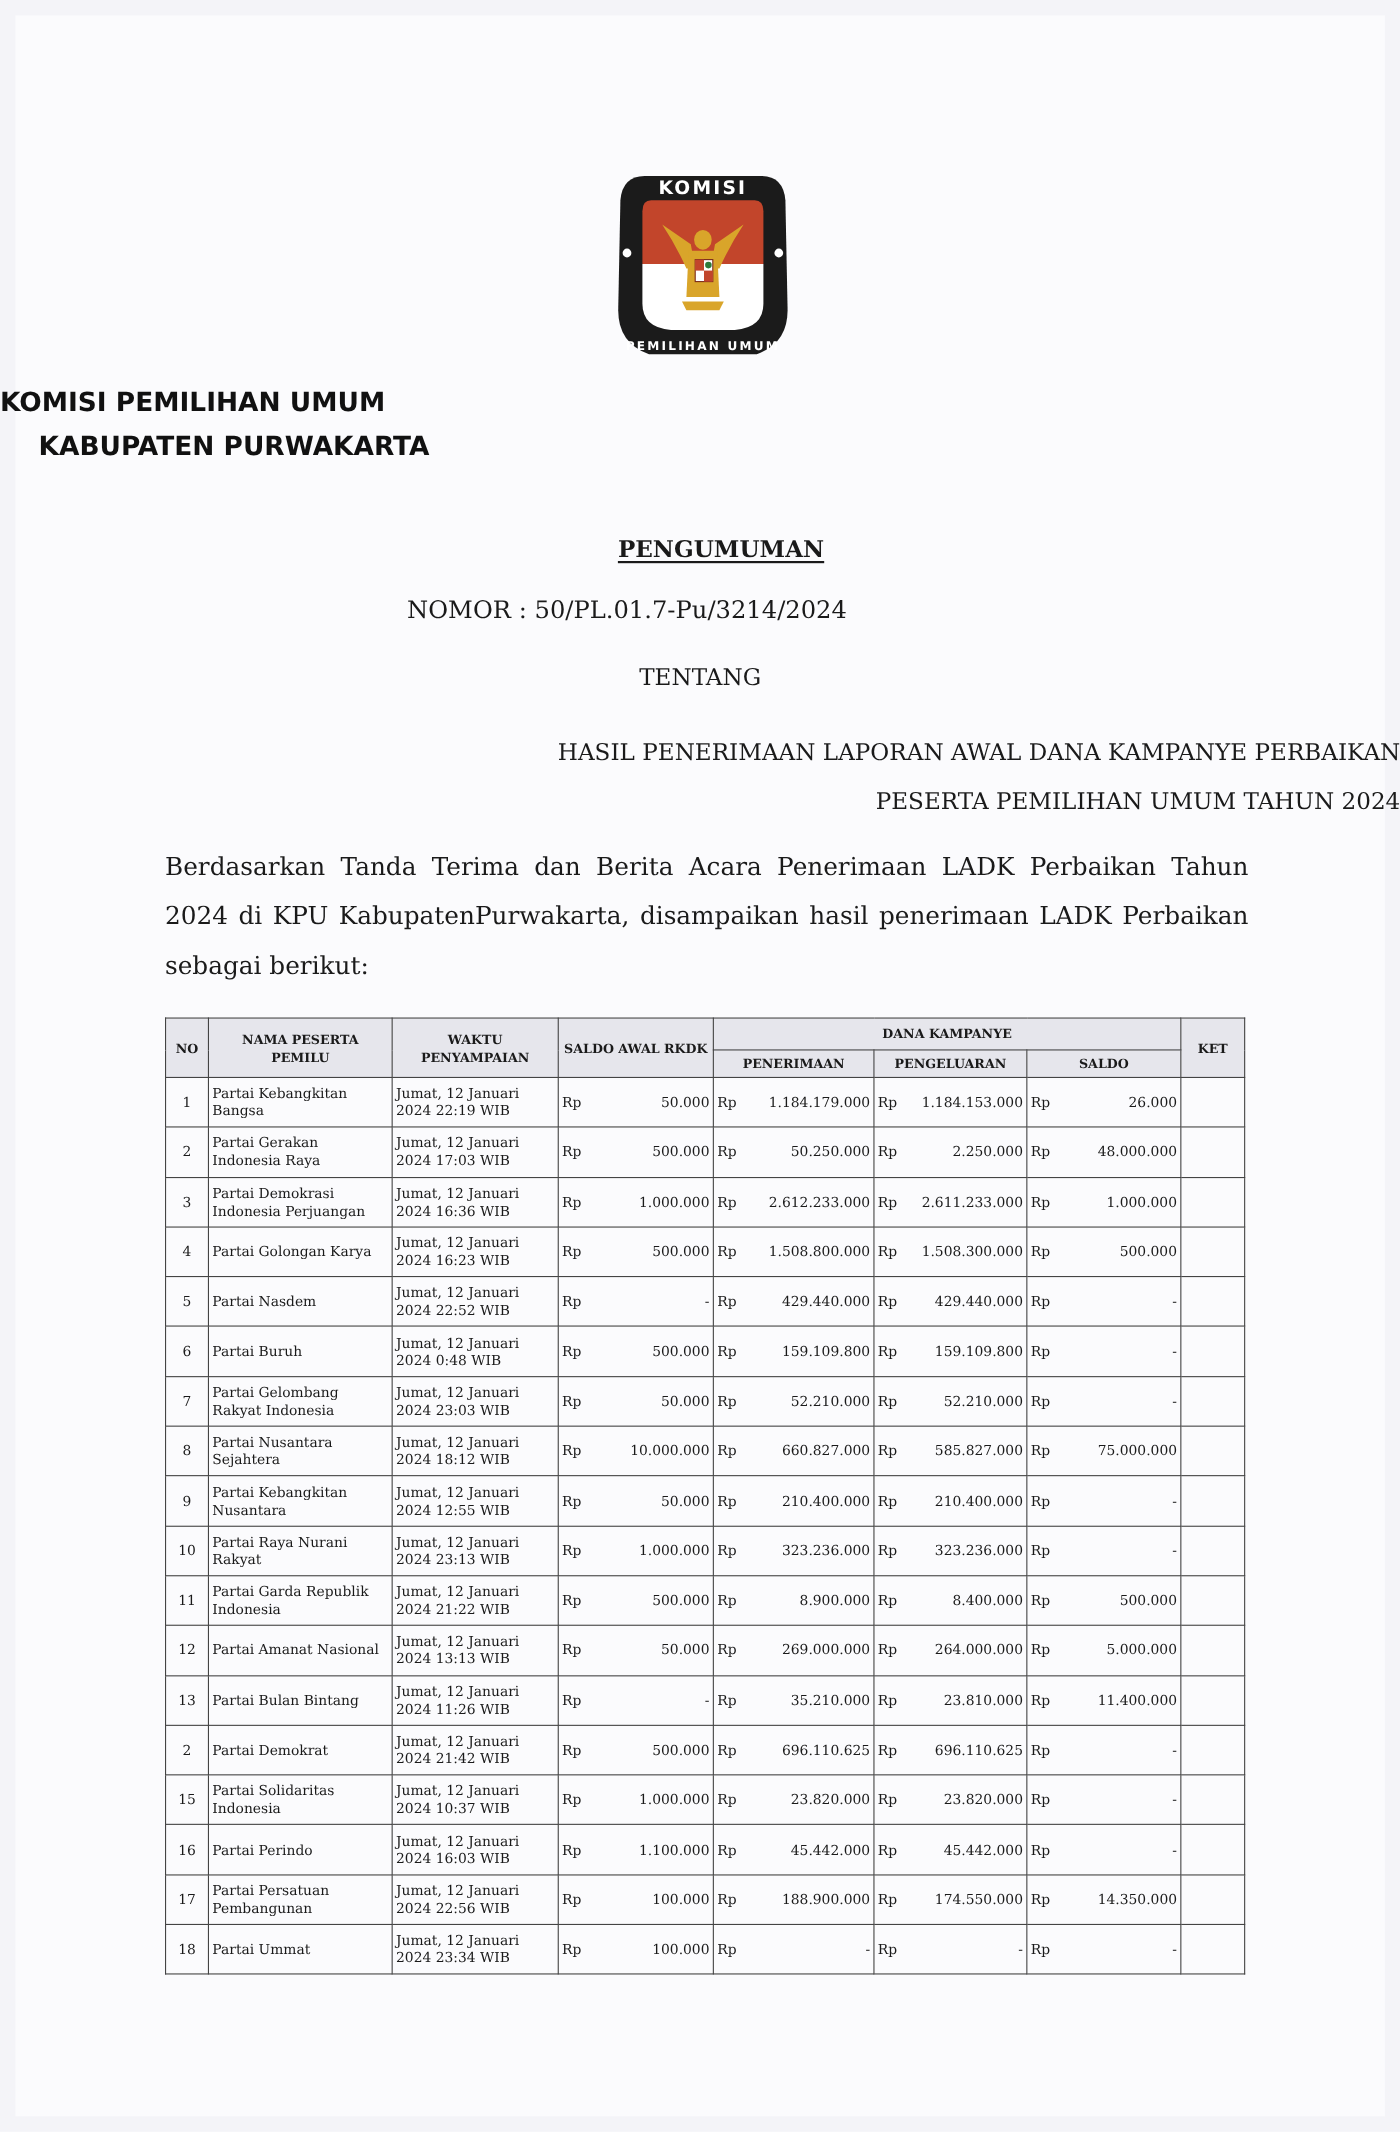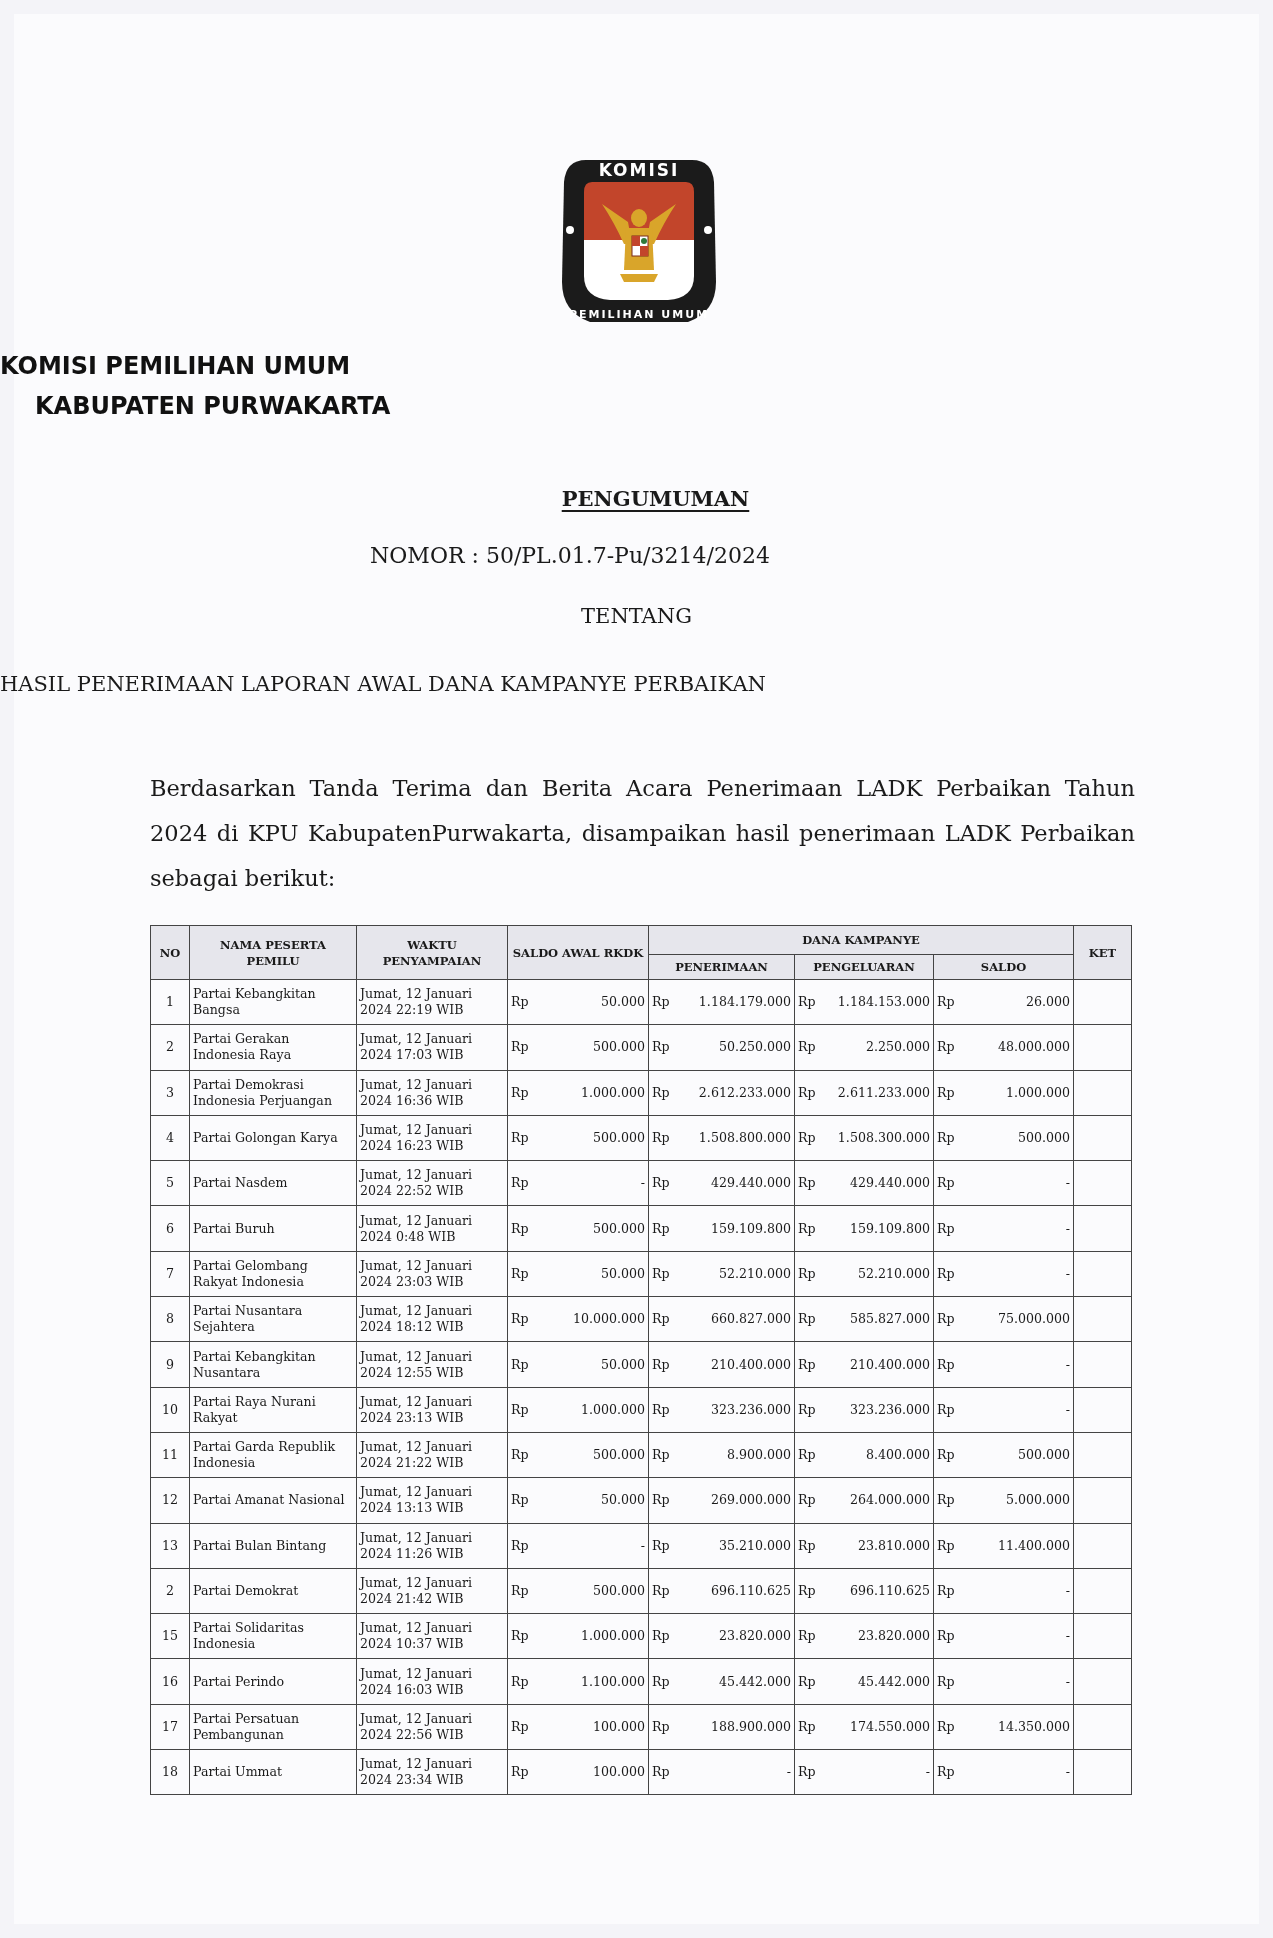--- a/index.html
+++ b/index.html
@@ -32,21 +32,21 @@
   }
   .nomor {
     position: absolute; left: 0; width: 1140px; top: 543px; text-align: center;
     font-size: 22px;
   }
   .tentang {
     position: absolute; left: 0; width: 1273px; top: 604px; text-align: center;
     font-size: 21px;
   }
   .subject {
-    position: absolute; left: 0; width: 1273px; top: 662px; text-align: left;
+    position: absolute; left: 0; width: 1273px; top: 662px; text-align: right;
     font-size: 21px; line-height: 44px;
   }
   .intro {
     position: absolute; left: 150px; width: 985px; top: 766px;
     font-size: 22.5px; line-height: 45px; text-align: justify;
   }
   table.ladk {
     position: absolute; left: 150px; top: 925px;
     border-collapse: collapse; table-layout: fixed;
     width: 981px;
@@ -96,20 +96,21 @@
 </svg>
 
 <div class="org1">KOMISI PEMILIHAN UMUM</div>
 <div class="org2">KABUPATEN PURWAKARTA</div>
 
 <div class="title">PENGUMUMAN</div>
 <div class="nomor">NOMOR : 50/PL.01.7-Pu/3214/2024</div>
 <div class="tentang">TENTANG</div>
 <div class="subject">
   <div>HASIL PENERIMAAN LAPORAN AWAL DANA KAMPANYE PERBAIKAN</div>
+  <div>PESERTA PEMILIHAN UMUM TAHUN 2024</div>
 </div>
 <div class="intro">Berdasarkan Tanda Terima dan Berita Acara Penerimaan LADK Perbaikan Tahun 2024 di KPU KabupatenPurwakarta, disampaikan hasil penerimaan LADK Perbaikan sebagai berikut:</div>
 
 <table class="ladk">
   <colgroup>
     <col style="width:39px">
     <col style="width:167px">
     <col style="width:151px">
     <col style="width:141px">
     <col style="width:146px">

